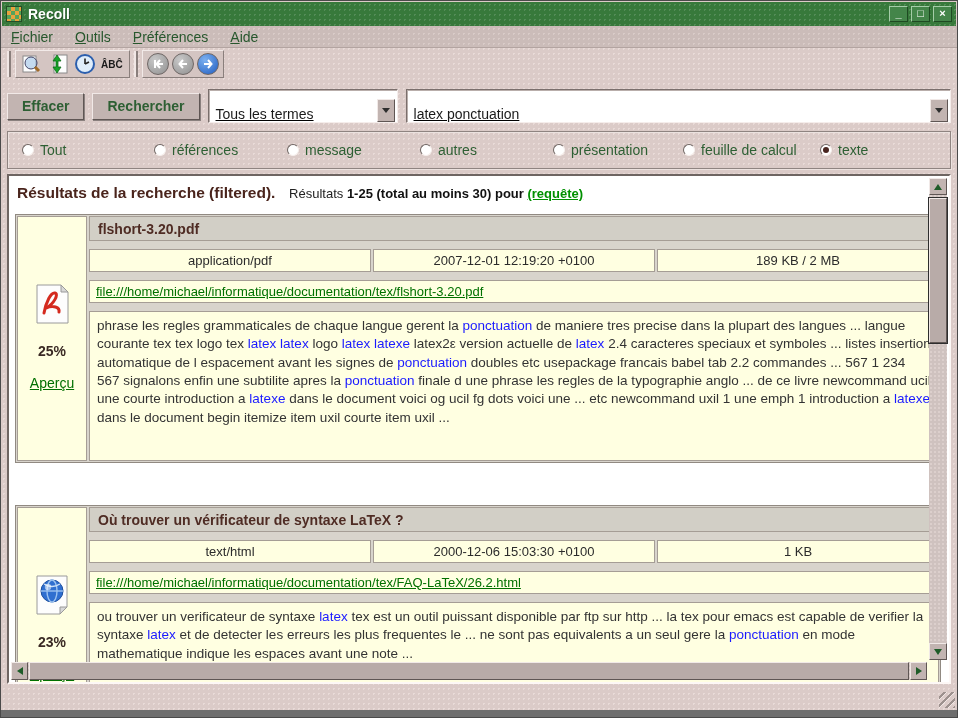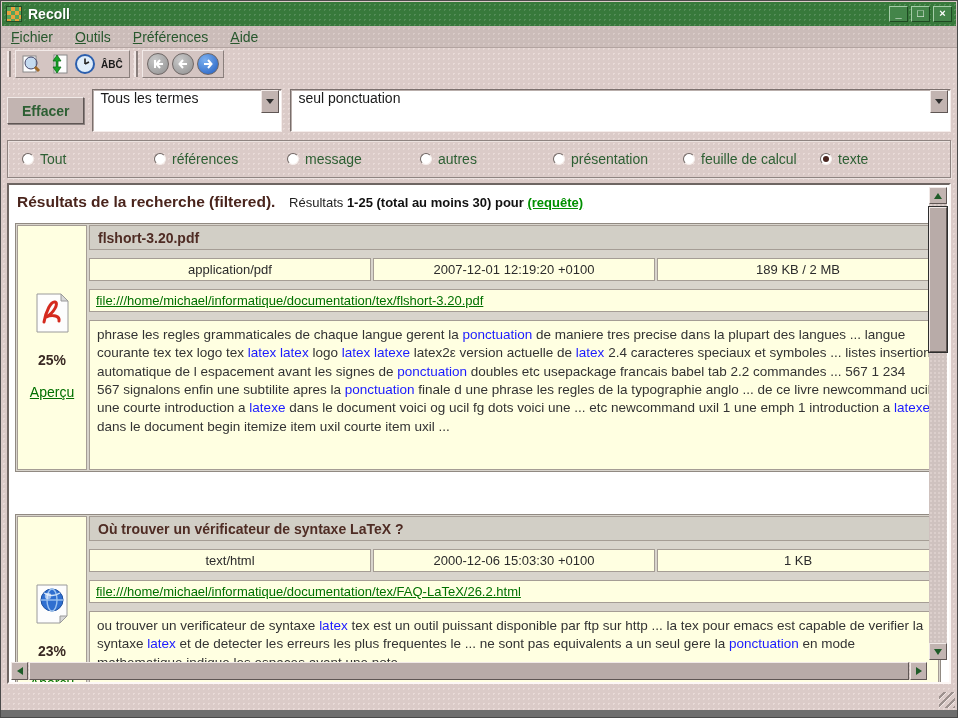--- a/index.html
+++ b/index.html
@@ -67,24 +67,25 @@
 
   
   .search-row { flex:0 0 40px; display:flex; align-items:center; padding:9px 6px 3px 6px; gap:8px; }
   .btn3d {
     height:27px; padding:0 14px; background:#c2b4b1; color:#2d5f33; font-size:14px;
     border-top:1px solid #f1e9e7; border-left:1px solid #f1e9e7;
     border-right:1px solid #5f5654; border-bottom:1px solid #5f5654;
     box-shadow:1px 1px 0 #8a807e; cursor:default; font-family:"Liberation Sans",sans-serif;font-weight:bold;
   }
   .combo {
-    height:43px; background:#fff; display:flex; align-items:flex-start;
+    height:34px; background:#fff; display:flex; align-items:flex-end;
     border-top:1px solid #7a6f6c; border-left:1px solid #7a6f6c;
     border-right:1px solid #f5edeb; border-bottom:1px solid #f5edeb;
     box-shadow:inset 1px 1px 0 #b9aeab;
+    text-decoration:underline;
   }
   .combo-text { flex:1; padding:0 7px; font-size:14px; color:#1a1a1a; white-space:nowrap; overflow:hidden; }
   .combo-arrow-btn {
     width:18px; height:23px; margin-right:2px; background:#c2b4b1;
     border-top:1px solid #f1e9e7; border-left:1px solid #f1e9e7;
     border-right:1px solid #5f5654; border-bottom:1px solid #5f5654;
     display:flex; align-items:center; justify-content:center; cursor:default;
   }
   .tri-down { width:0; height:0; border-left:4px solid transparent; border-right:4px solid transparent; border-top:5px solid #2e2e2e; }
   .mode-combo { width:190px; flex:0 0 190px; }
@@ -256,28 +257,29 @@
       <div class="nav-btn nav-blue">
         <svg width="12" height="12" viewBox="0 0 12 12">
           <path d="M2 6 H9 M6 2 L9.5 6 L6 10" stroke="#fff" stroke-width="2" fill="none"></path>
         </svg>
       </div>
     </div>
   </div>
 
   <div class="search-row">
     <button class="btn3d">Effacer</button>
+    <button class="btn3d">Rechercher</button>
     <div class="combo mode-combo">
       <div class="combo-text">Tous les termes</div>
       <div class="combo-arrow-btn">
           <div class="tri-down"></div>
         </div>
     </div>
     <div class="combo query-combo">
-      <div class="combo-text">seul ponctuation</div>
+      <div class="combo-text">latex ponctuation</div>
       <div class="combo-arrow-btn">
           <div class="tri-down"></div>
         </div>
     </div>
   </div>
 
   <div class="filter-panel" id="filter-panel">
       <div class="radio-item" style="width: 132px;">
         <div class="radio-circle"></div>
         <span class="radio-label">Tout</span>

